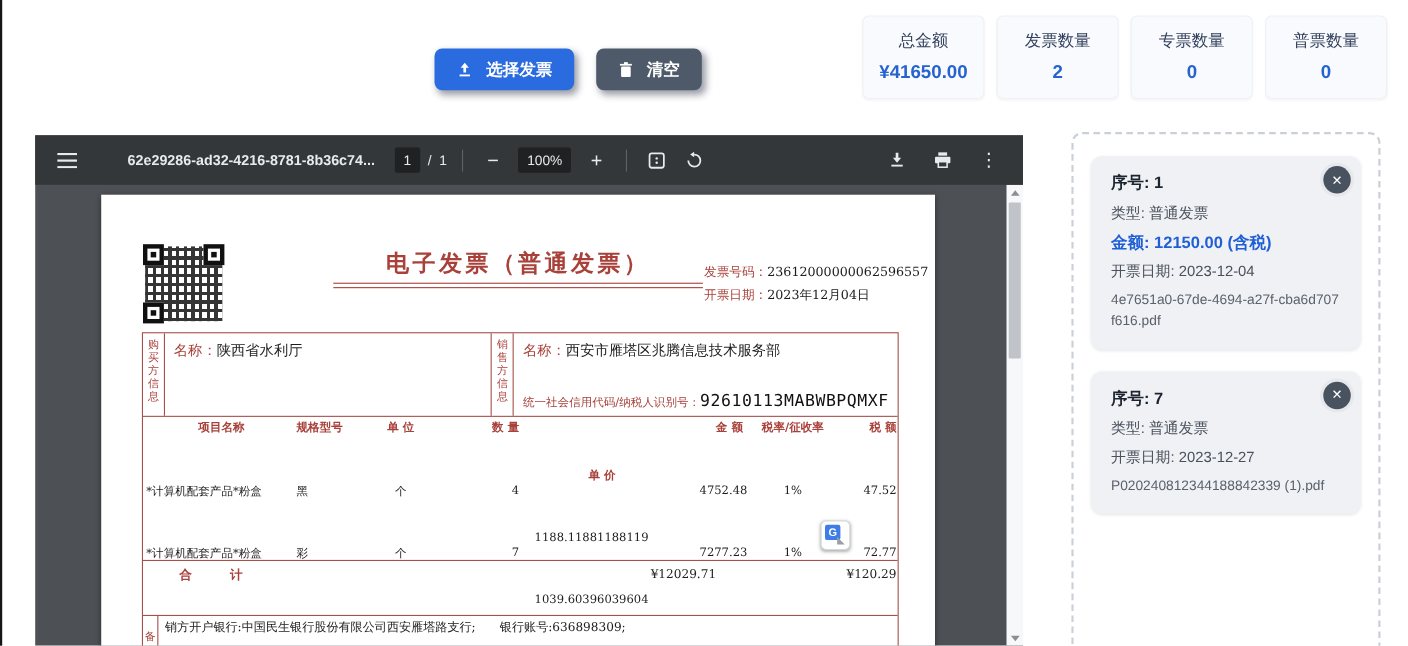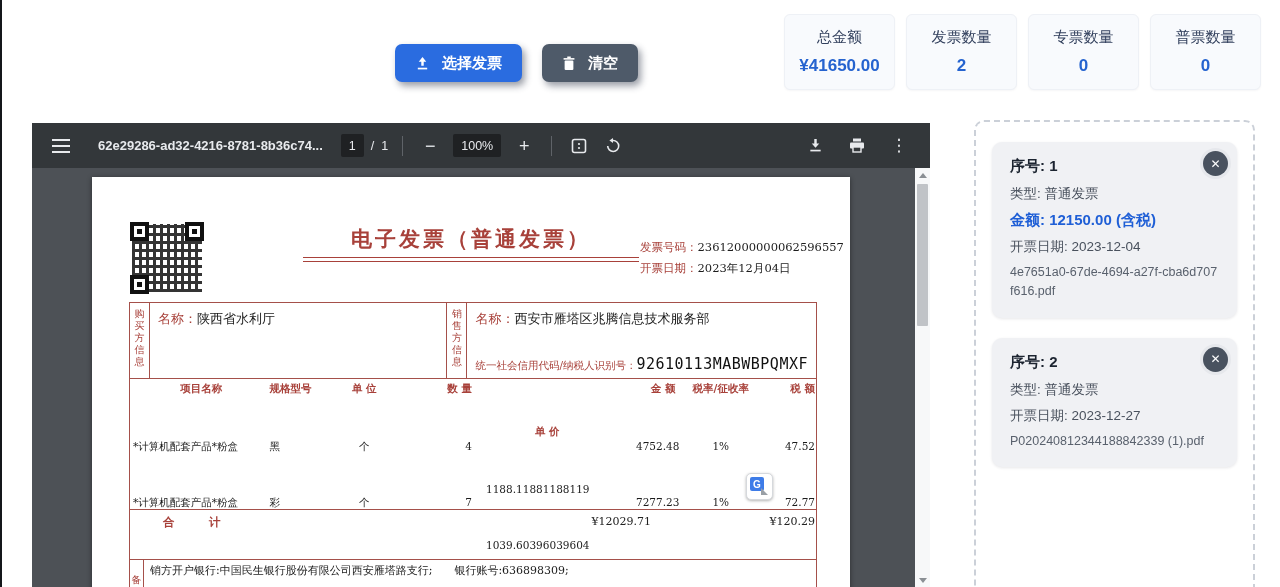--- a/index.html
+++ b/index.html
@@ -26,21 +26,21 @@
   .stat-label { font-size:15px; color:#33415e; }
   .stat-value { font-size:17px; font-weight:700; color:#2563cf; margin-top:9px; }
 
   
   .pdf-viewer { position:absolute; left:30px; top:123px; width:898px; height:464px;
                 background:#4d5156; }
   .pdf-toolbar { position:absolute; left:0; top:0; right:0; height:45px; background:#33373a;
                  display:flex; align-items:center; color:#e8eaed; padding:0 16px; }
   .tb-icon { display:flex; align-items:center; justify-content:center; width:26px; height:26px;
              cursor:pointer; flex:0 0 auto; }
-  .pdf-filename { font-size:13px; font-weight:600; color:#e8eaed; margin-left:24px;
+  .pdf-filename { font-size:13px; font-weight:600; color:#e8eaed; margin-left:42px;
                   max-width:228px; white-space:nowrap; overflow:hidden; text-overflow:ellipsis; }
   .page-badge { background:#1f2123; min-width:23px; height:23px; display:flex; align-items:center;
                 justify-content:center; font-size:12.5px; border-radius:2px; margin-left:18px; padding:0 5px; }
   .page-total { font-size:12.5px; margin-left:7px; }
   .tb-sep { width:1px; height:20px; background:#5f6368; margin:0 14px; flex:0 0 auto; }
   .glyph-btn { font-size:18px; color:#e8eaed; line-height:1; }
   .zoom-badge { background:#1f2123; height:23px; display:flex; align-items:center; justify-content:center;
                 font-size:12.5px; border-radius:2px; margin:0 10px; padding:0 8px; }
   .tb-right { margin-left:auto; display:flex; align-items:center; gap:16px; padding-right:2px; }
   .more-glyph { font-size:17px; letter-spacing:0; }
@@ -361,19 +361,19 @@
     <div class="card-close">✕</div>
     <div class="card-seq">序号: 1</div>
     <div class="card-type">类型: 普通发票</div>
     <div class="card-amount">金额: 12150.00 (含税)</div>
     <div class="card-date">开票日期: 2023-12-04</div>
     <div class="card-file">4e7651a0-67de-4694-a27f-cba6d707f616.pdf</div>
   </div>
 
   <div class="inv-card">
     <div class="card-close">✕</div>
-    <div class="card-seq">序号: 2</div>
+    <div class="card-seq">序号: 7</div>
     <div class="card-type">类型: 普通发票</div>
     <div class="card-date">开票日期: 2023-12-27</div>
     <div class="card-file">P020240812344188842339 (1).pdf</div>
   </div>
 
 </div>
 
 </body></html>

